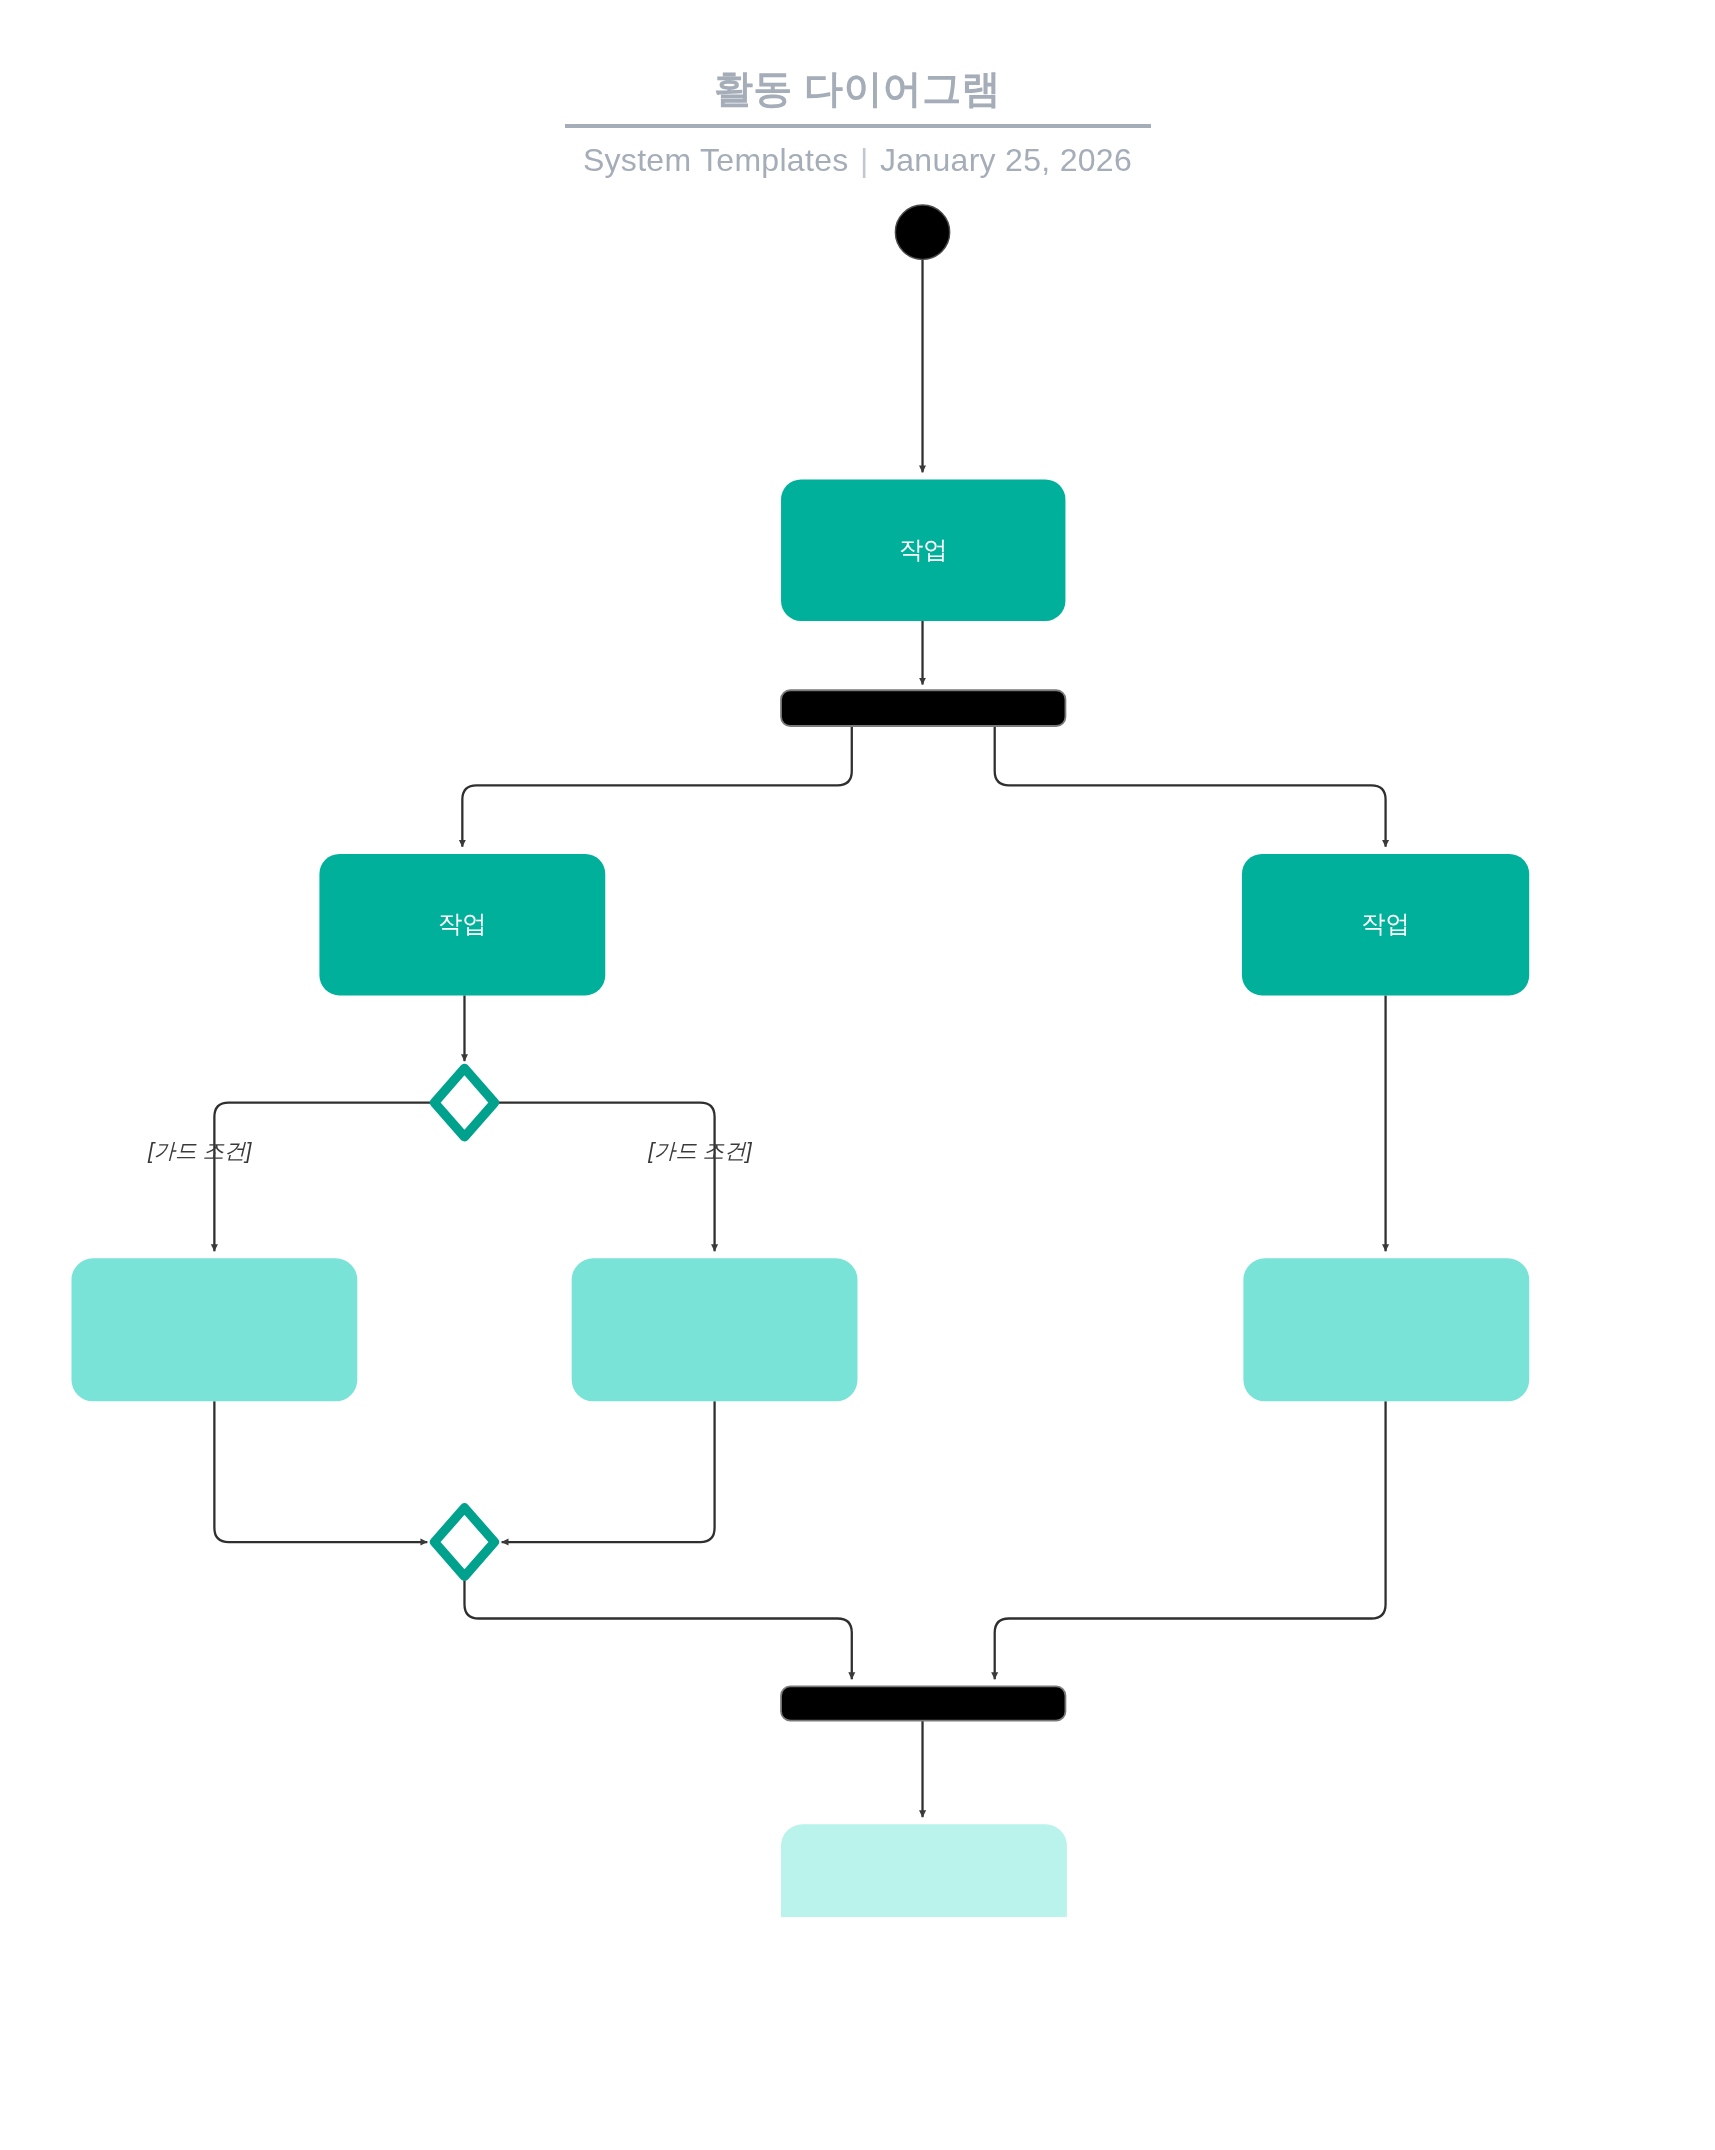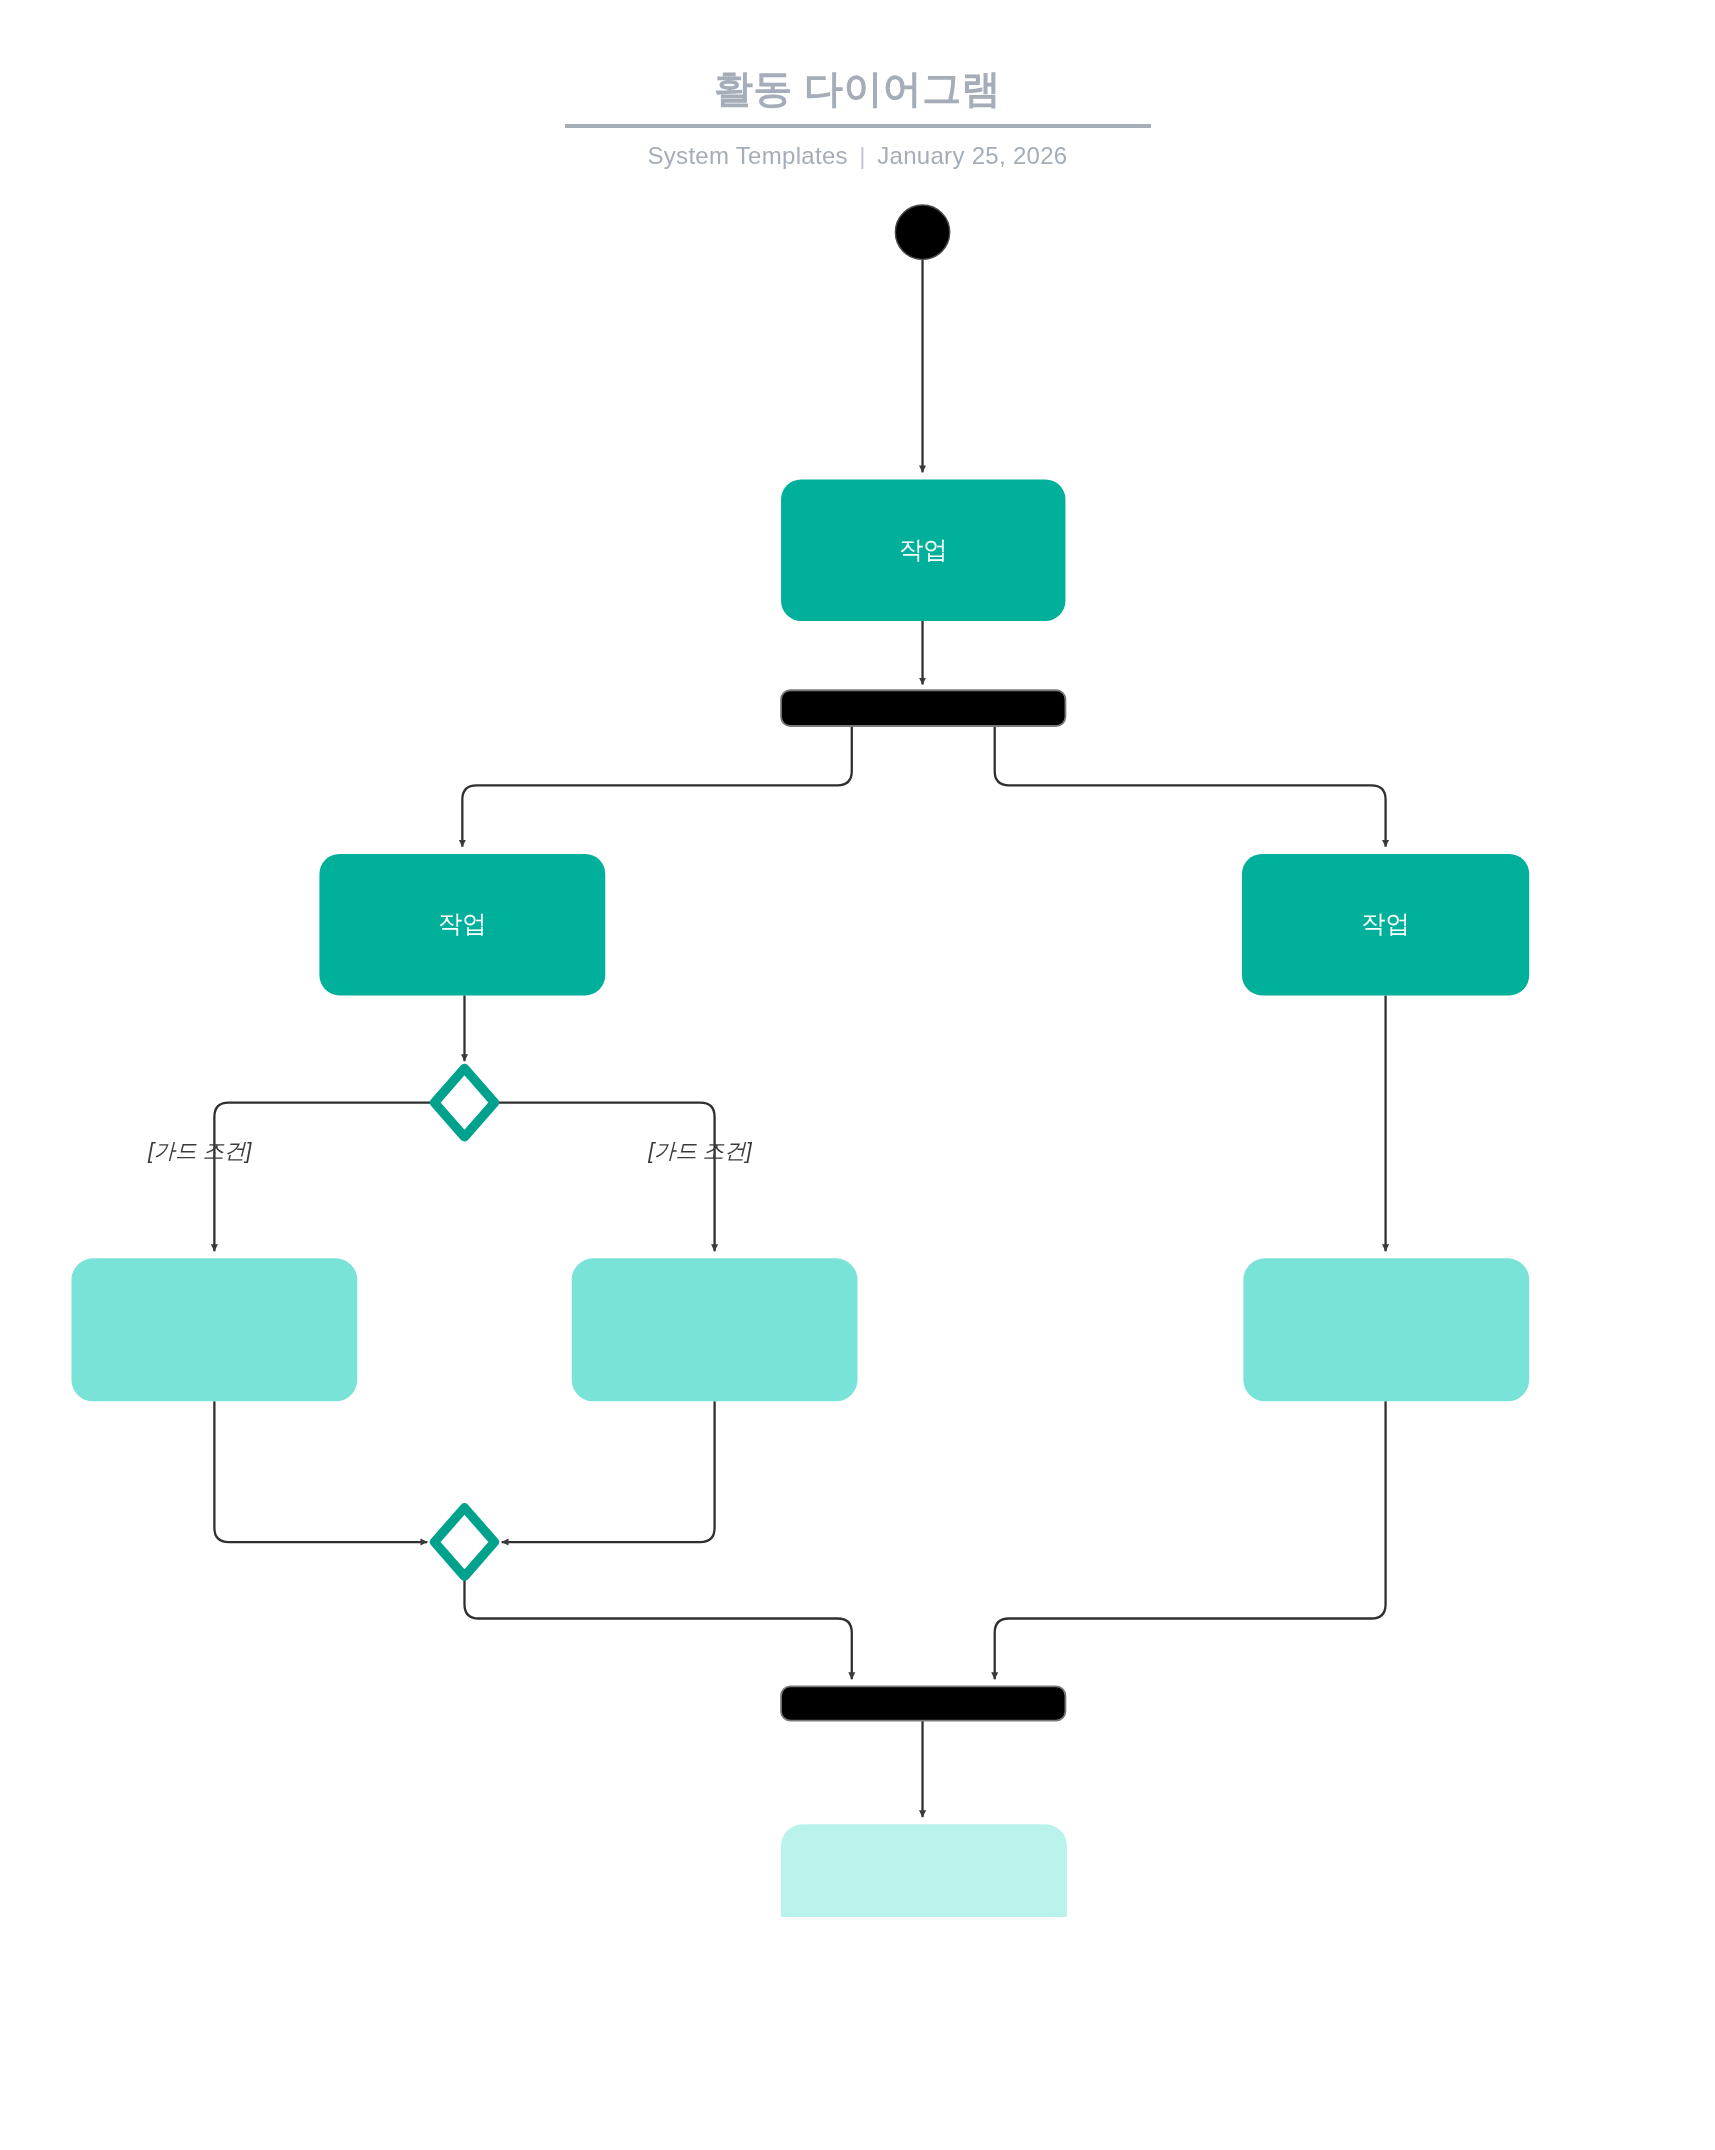--- a/index.html
+++ b/index.html
@@ -35,21 +35,21 @@
     color: #a5adb8;
     letter-spacing: 0.4px;
     line-height: 1.0;
     padding: 0 2.9px 15.7px 2.9px;
     border-bottom: 4.3px solid #a5adb8;
     min-width: 586px;
     box-sizing: border-box;
   }
   .subtitle {
     margin-top: 15.7px;
-    font-size: 24px;
+    font-size: 32px;
     color: #a5adb8;
     letter-spacing: 0.3px;
     line-height: 1.1;
   }
   .subtitle .sep {
     display: inline-block;
     margin: 0 11.4px;
     color: #c2c8d0;
     font-weight: 300;
   }

